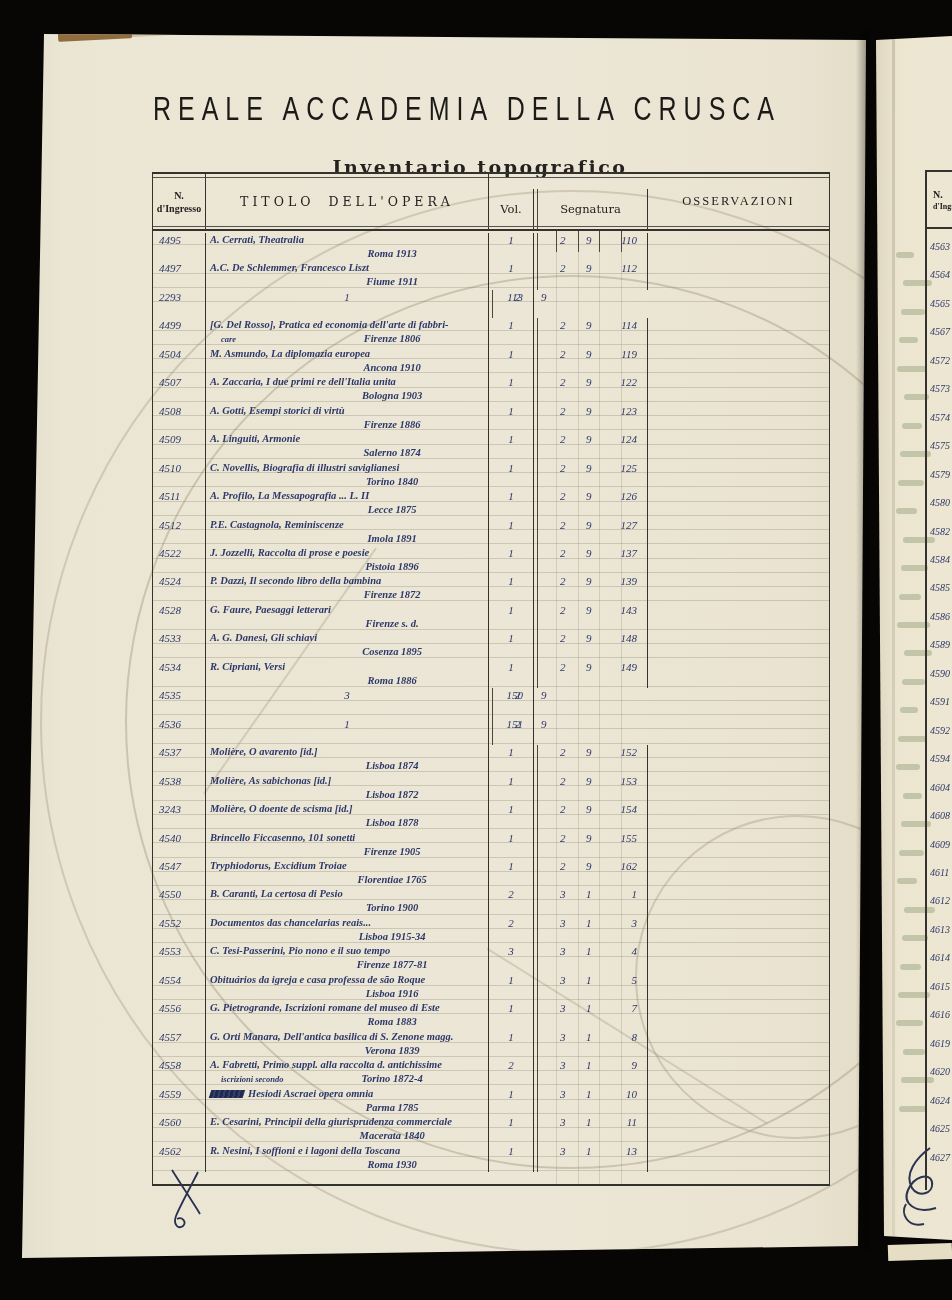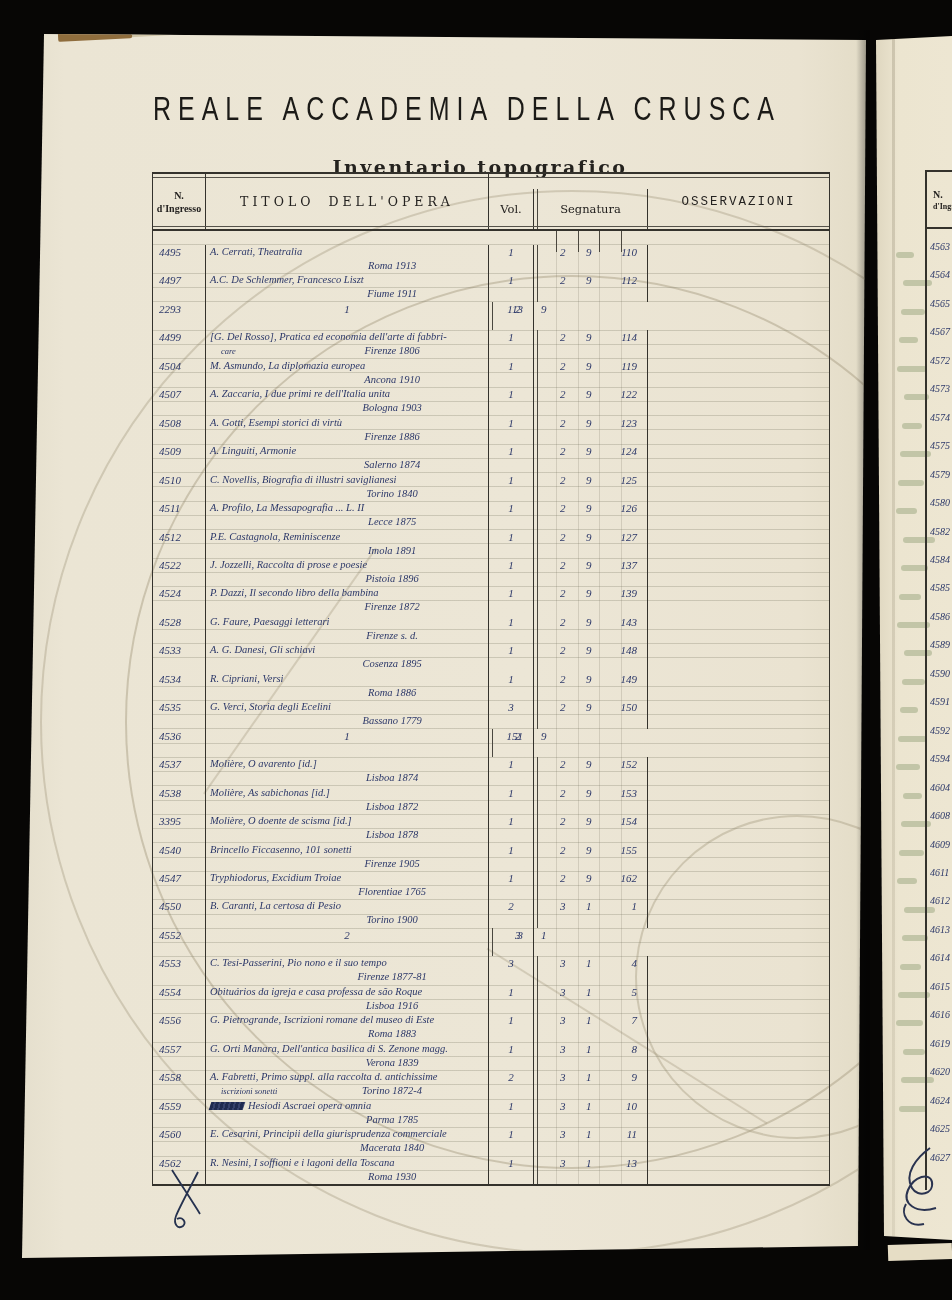--- a/index.html
+++ b/index.html
@@ -35,34 +35,34 @@
     border-bottom:2px solid #34322c;box-sizing:border-box;}
   .thead::before{content:'';position:absolute;left:0;right:0;top:3px;height:1px;background:#55524a;}
   .thead::after{content:'';position:absolute;left:0;right:0;bottom:2px;height:1px;background:#55524a;}
   .hc{border-right:1.5px solid #34322c;display:flex;flex-direction:column;align-items:center;
       justify-content:center;color:#242220;box-sizing:border-box;position:relative;}
   .hc:last-child{border-right:none;}
   .h-n1{font-weight:700;font-size:10px;}
   .h-n2{font-weight:700;font-size:10px;margin-top:2px;}
   .h-titolo{font-family:"DejaVu Serif",serif;font-size:12.5px;letter-spacing:4px;word-spacing:6px;}
   .h-vol,.h-seg{font-family:"DejaVu Serif",serif;font-size:11.5px;margin-top:15px;}
-  .h-oss{font-family:Liberation Mono, monospace;font-size:12.5px;letter-spacing:2px;}
+  .h-oss{font-family:Liberation Serif, serif;font-size:12.5px;letter-spacing:2px;}
   .dblline::before{content:'';position:absolute;left:2.5px;top:0;bottom:0;width:1px;background:#4a473f;}
 
-  .tbody{position:relative;height:953px;box-sizing:border-box;padding-top:14px;
+  .tbody{position:relative;height:953px;box-sizing:border-box;padding-top:2px;
     background:repeating-linear-gradient(to bottom,transparent 0 13.3px,rgba(128,126,106,.30) 13.3px 14.24px);}
   .tick{position:absolute;top:0;width:1px;height:21px;background:#3f3c35;}
   .subline{position:absolute;top:0;bottom:0;width:1px;background:rgba(120,115,95,.22);}
 
   .row{display:grid;grid-template-columns:53px 283px 45px 114px auto;height:28.46px;box-sizing:border-box;
        color:#2c3869;font-style:italic;}
   .c{box-sizing:border-box;border-right:1.5px solid #34322c;position:relative;}
   .c.o{border-right:none;}
   .c.n{font-size:11px;padding:0 0 0 6px;line-height:14px;}
-  .c.t{font-size:10.5px;line-height:14px;white-space:nowrap;}
+  .c.t{font-size:10.5px;line-height:14px;white-space:nowrap;font-weight:bold;}
   .l1{padding-left:4px;}
   .l2{position:relative;padding-left:32%;text-align:center;font-size:10.5px;}
   .cont{position:absolute;left:15px;top:0;font-size:8.5px;}
   .c.v{font-size:11px;text-align:center;line-height:14px;}
   .c.s{font-size:11px;line-height:14px;}
   .c.s .s1{position:absolute;left:26px;}
   .c.s .s2{position:absolute;left:52px;}
   .c.s .s3{position:absolute;right:10px;}
   .redact{display:inline-block;width:34px;height:8px;margin-right:4px;vertical-align:middle;
     background:repeating-linear-gradient(90deg,#1f2a50 0 3px,#36416b 3px 5px);transform:skewX(-18deg);}
@@ -342,24 +342,20 @@
             <div class="c v">1</div>
             <div class="c s dblline">
               <span class="s1">2</span>
               <span class="s2">9</span>
               <span class="s3">149</span>
             </div>
             <div class="c o"></div>
           </div>
           <div class="row">
             <div class="c n">4535</div>
-            <div class="c t">
-              <div class="l1">G. Verci, Storia degli Ecelini</div>
-              <div class="l2"><span class="cont"></span>Bassano 1779</div>
-            </div>
             <div class="c v">3</div>
             <div class="c s dblline">
               <span class="s1">2</span>
               <span class="s2">9</span>
               <span class="s3">150</span>
             </div>
             <div class="c o"></div>
           </div>
           <div class="row">
             <div class="c n">4536</div>
@@ -393,21 +389,21 @@
             </div>
             <div class="c v">1</div>
             <div class="c s dblline">
               <span class="s1">2</span>
               <span class="s2">9</span>
               <span class="s3">153</span>
             </div>
             <div class="c o"></div>
           </div>
           <div class="row">
-            <div class="c n">3395</div>
+            <div class="c n">3243</div>
             <div class="c t">
               <div class="l1">Molière, O doente de scisma [id.]</div>
               <div class="l2"><span class="cont"></span>Lisboa 1878</div>
             </div>
             <div class="c v">1</div>
             <div class="c s dblline">
               <span class="s1">2</span>
               <span class="s2">9</span>
               <span class="s3">154</span>
             </div>
@@ -450,20 +446,24 @@
             <div class="c v">2</div>
             <div class="c s dblline">
               <span class="s1">3</span>
               <span class="s2">1</span>
               <span class="s3">1</span>
             </div>
             <div class="c o"></div>
           </div>
           <div class="row">
             <div class="c n">4552</div>
+            <div class="c t">
+              <div class="l1">Documentos das chancelarias reais...</div>
+              <div class="l2"><span class="cont"></span>Lisboa 1915-34</div>
+            </div>
             <div class="c v">2</div>
             <div class="c s dblline">
               <span class="s1">3</span>
               <span class="s2">1</span>
               <span class="s3">3</span>
             </div>
             <div class="c o"></div>
           </div>
           <div class="row">
             <div class="c n">4553</div>
@@ -518,21 +518,21 @@
               <span class="s1">3</span>
               <span class="s2">1</span>
               <span class="s3">8</span>
             </div>
             <div class="c o"></div>
           </div>
           <div class="row">
             <div class="c n">4558</div>
             <div class="c t">
               <div class="l1">A. Fabretti, Primo suppl. alla raccolta d. antichissime</div>
-              <div class="l2"><span class="cont">iscrizioni sonetti</span>Torino 1872-4</div>
+              <div class="l2"><span class="cont">iscrizioni secondo</span>Torino 1872-4</div>
             </div>
             <div class="c v">2</div>
             <div class="c s dblline">
               <span class="s1">3</span>
               <span class="s2">1</span>
               <span class="s3">9</span>
             </div>
             <div class="c o"></div>
           </div>
           <div class="row">

